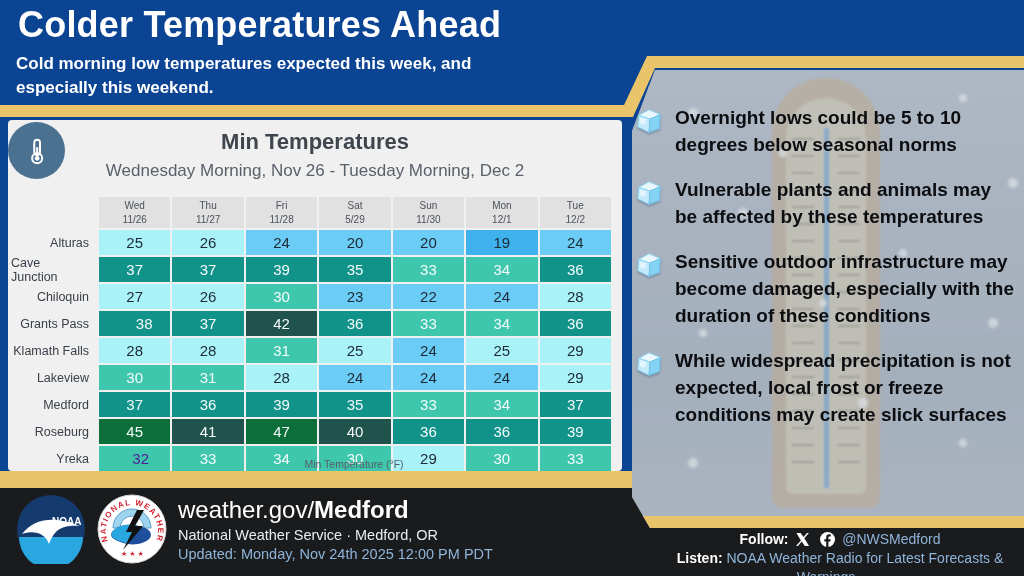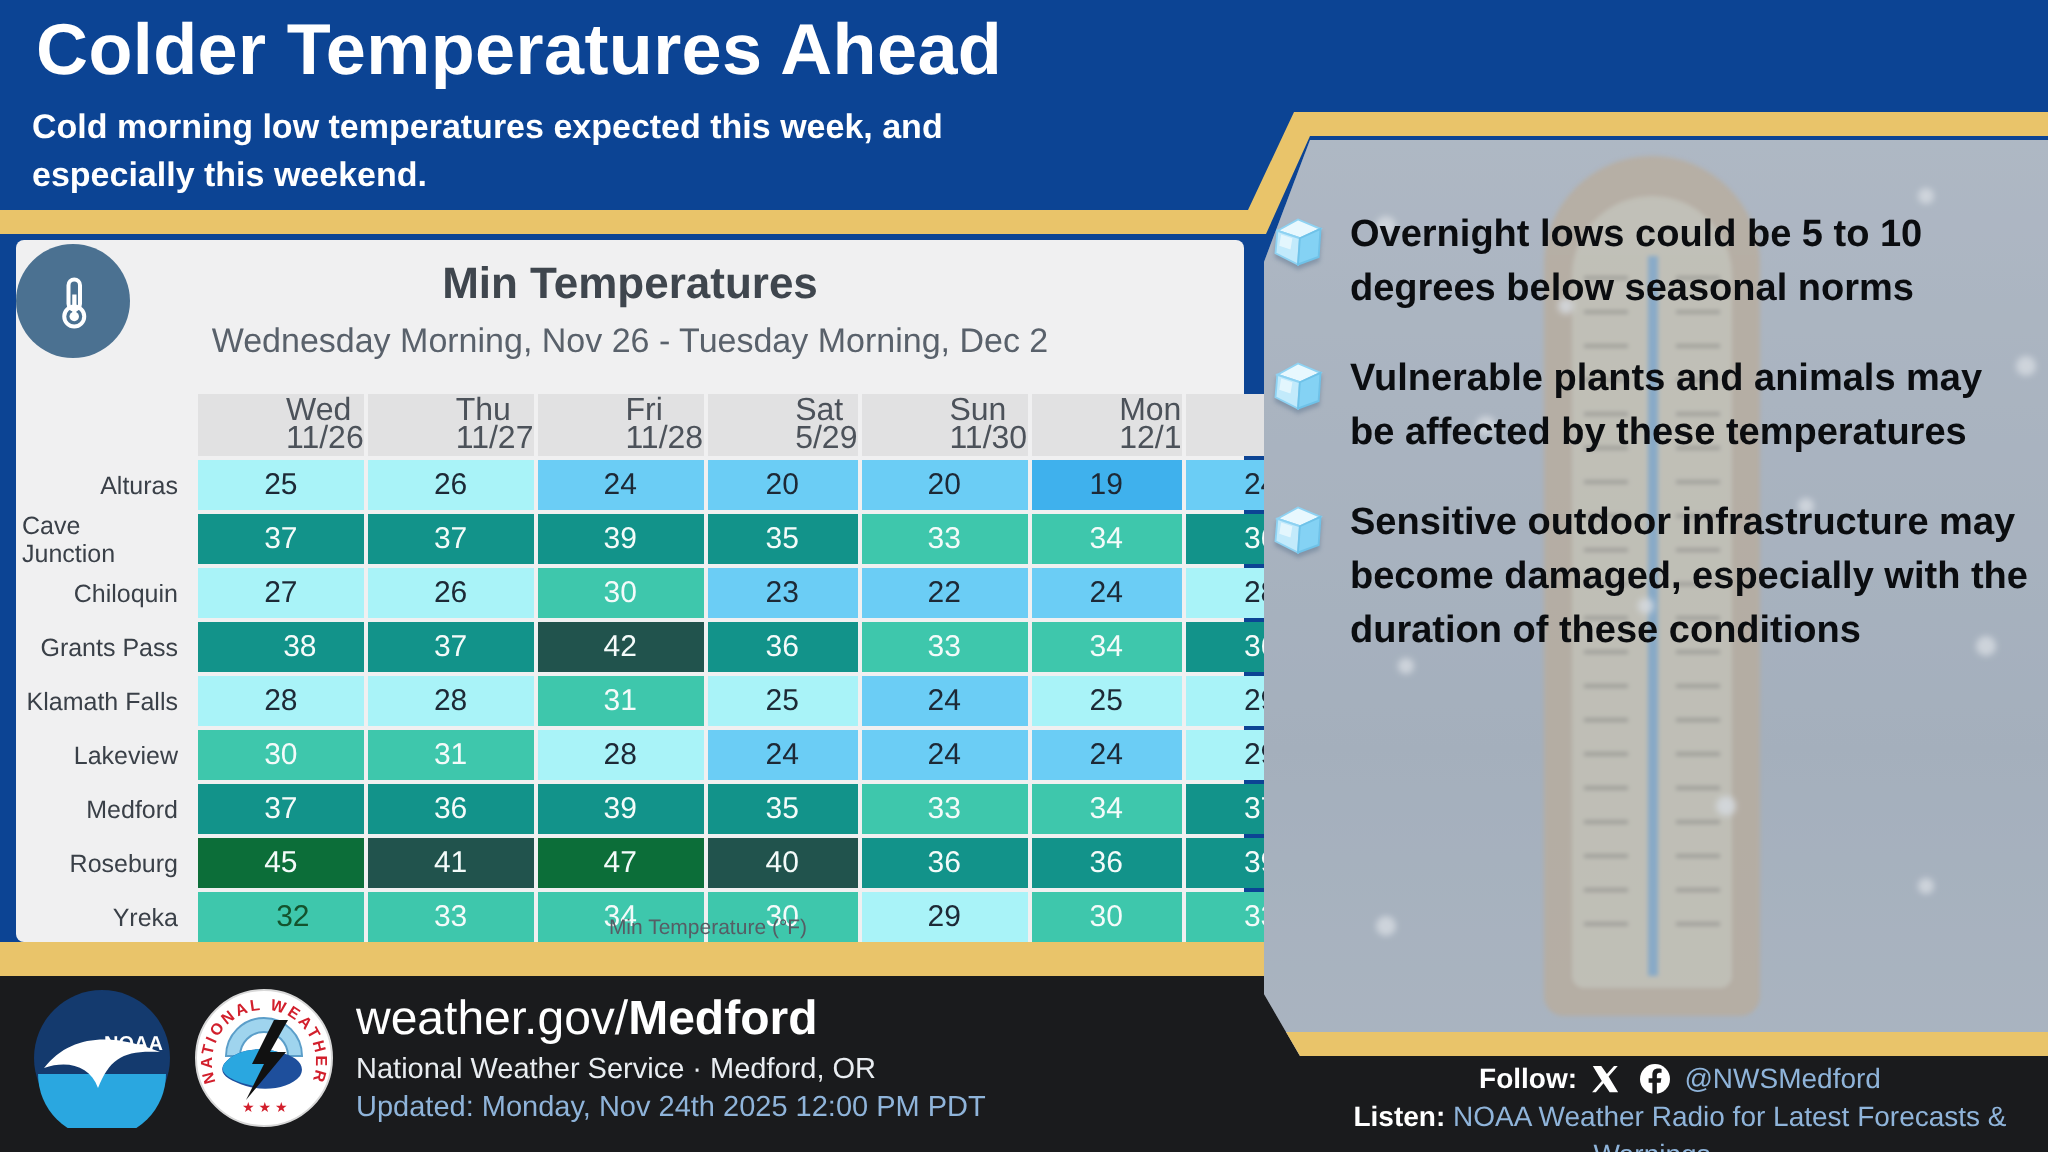--- a/index.html
+++ b/index.html
@@ -39,22 +39,22 @@
   .card-icon{position:absolute;left:0;top:2px;width:57px;height:57px;border-radius:50%;
              background:#4b7191;display:flex;align-items:center;justify-content:center;}
   .card-title{position:absolute;left:0;top:9px;width:100%;text-align:center;
               font-size:22px;font-weight:bold;color:#3f464e;}
   .card-sub{position:absolute;left:0;top:41px;width:100%;text-align:center;
             font-size:17px;color:#59616b;}
   .grid{position:absolute;left:3px;top:77px;width:600px;display:grid;
         grid-template-columns:86px repeat(7,1fr);grid-template-rows:31px;
         grid-auto-rows:25px;gap:2px;}
   .g-corner{background:transparent;}
-  .g-head{background:#e1e1e2;color:#4c525a;font-size:16px;line-height:13.5px;
-          display:flex;flex-direction:column;align-items:flex-start;justify-content:center;padding-left:44px;}
+  .g-head{background:#e1e1e2;color:#4c525a;font-size:10px;line-height:13.5px;
+          display:flex;flex-direction:column;align-items:center;justify-content:center;}
   .g-label{display:flex;align-items:center;justify-content:flex-end;padding-right:8px;
            font-size:12.5px;color:#3a4048;}
   .g-cell{display:flex;align-items:center;justify-content:center;font-size:15px;}
   .card-caption{position:absolute;left:89px;top:338px;width:514px;text-align:center;
                 font-size:10.5px;color:#565d65;}
 
   
   .panel{position:absolute;left:0;top:0;width:1024px;height:576px;z-index:5;
          clip-path:polygon(655px 70px,1024px 70px,1024px 528px,650px 528px,632px 497px,632px 131px);
          background:linear-gradient(180deg,#b9c1cb 0%,#adb6c2 35%,#a3aebb 65%,#b0b9c4 100%);}
@@ -243,21 +243,21 @@
         <div class="g-cell" style="background: rgb(18, 147, 138); color: rgb(244, 251, 250);">37</div>
         <div class="g-label">Roseburg</div>
         <div class="g-cell" style="background: rgb(12, 110, 57); color: rgb(244, 251, 250);">45</div>
         <div class="g-cell" style="background: rgb(33, 83, 77); color: rgb(244, 251, 250);">41</div>
         <div class="g-cell" style="background: rgb(12, 110, 57); color: rgb(244, 251, 250);">47</div>
         <div class="g-cell" style="background: rgb(33, 83, 77); color: rgb(244, 251, 250); text-align: right;">40</div>
         <div class="g-cell" style="background: rgb(18, 147, 138); color: rgb(244, 251, 250);">36</div>
         <div class="g-cell" style="background: rgb(18, 147, 138); color: rgb(244, 251, 250);">36</div>
         <div class="g-cell" style="background: rgb(18, 147, 138); color: rgb(244, 251, 250);">39</div>
         <div class="g-label">Yreka</div>
-        <div class="g-cell" style="background: rgb(62, 199, 172); color: #14532d; padding-left: 12px;">32</div>
+        <div class="g-cell" style="background: rgb(62, 199, 172); color: #4c1d95; padding-left: 12px;">32</div>
         <div class="g-cell" style="background: rgb(62, 199, 172); color: rgb(244, 251, 250);">33</div>
         <div class="g-cell" style="background: rgb(62, 199, 172); color: rgb(244, 251, 250);">34</div>
         <div class="g-cell" style="background: rgb(62, 199, 172); color: rgb(244, 251, 250);">30</div>
         <div class="g-cell" style="background: rgb(169, 243, 248); color: rgb(29, 41, 54);">29</div>
         <div class="g-cell" style="background: rgb(62, 199, 172); color: rgb(244, 251, 250);">30</div>
         <div class="g-cell" style="background: rgb(62, 199, 172); color: rgb(244, 251, 250);">33</div>
       </div>
     <div class="card-caption">Min Temperature (°F)</div>
   </div>
 
@@ -292,17 +292,26 @@
         </li>
         <li>
   <svg class="cube" width="30" height="30" viewBox="0 0 32 32">
     <polygon points="5,10 16,4 28,9 17,14" fill="#e8f8fe" stroke="#8ed2f2" stroke-width="1"></polygon>
     <polygon points="5,10 17,14 16,28 4,22" fill="#c2eafb" stroke="#8ed2f2" stroke-width="1"></polygon>
     <polygon points="17,14 28,9 27,24 16,28" fill="#84d2f4" stroke="#6fc2e8" stroke-width="1"></polygon>
     <polygon points="7,12 13,14 12,20 6,18" fill="#ffffff" opacity="0.55"></polygon>
   </svg>
 <span>Sensitive outdoor infrastructure may become damaged, especially with the duration of these conditions</span>
         </li>
+        <li>
+  <svg class="cube" width="30" height="30" viewBox="0 0 32 32">
+    <polygon points="5,10 16,4 28,9 17,14" fill="#e8f8fe" stroke="#8ed2f2" stroke-width="1"></polygon>
+    <polygon points="5,10 17,14 16,28 4,22" fill="#c2eafb" stroke="#8ed2f2" stroke-width="1"></polygon>
+    <polygon points="17,14 28,9 27,24 16,28" fill="#84d2f4" stroke="#6fc2e8" stroke-width="1"></polygon>
+    <polygon points="7,12 13,14 12,20 6,18" fill="#ffffff" opacity="0.55"></polygon>
+  </svg>
+<span>While widespread precipitation is not expected, local frost or freeze conditions may create slick surfaces</span>
+        </li>
       </ul>
     <div class="panel-gold"></div>
   </div>
 
 </div>
 
 </body></html>

